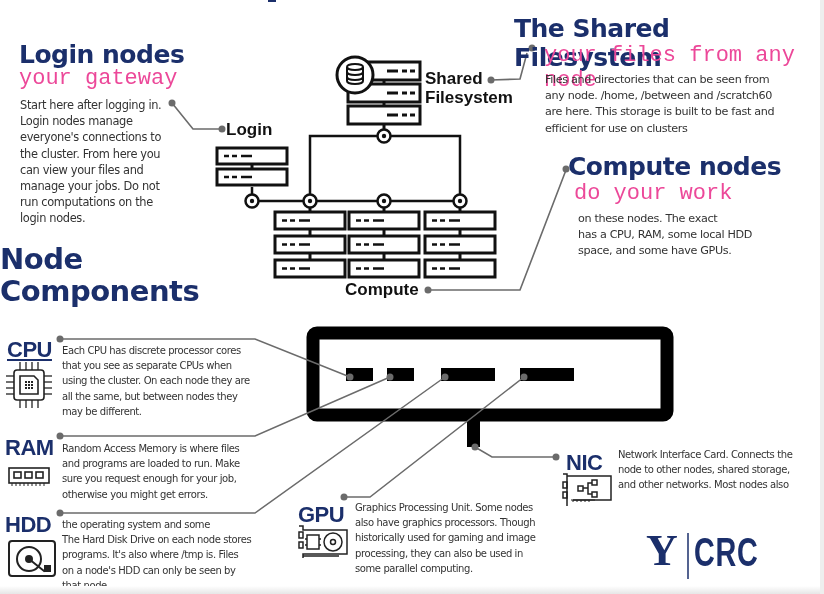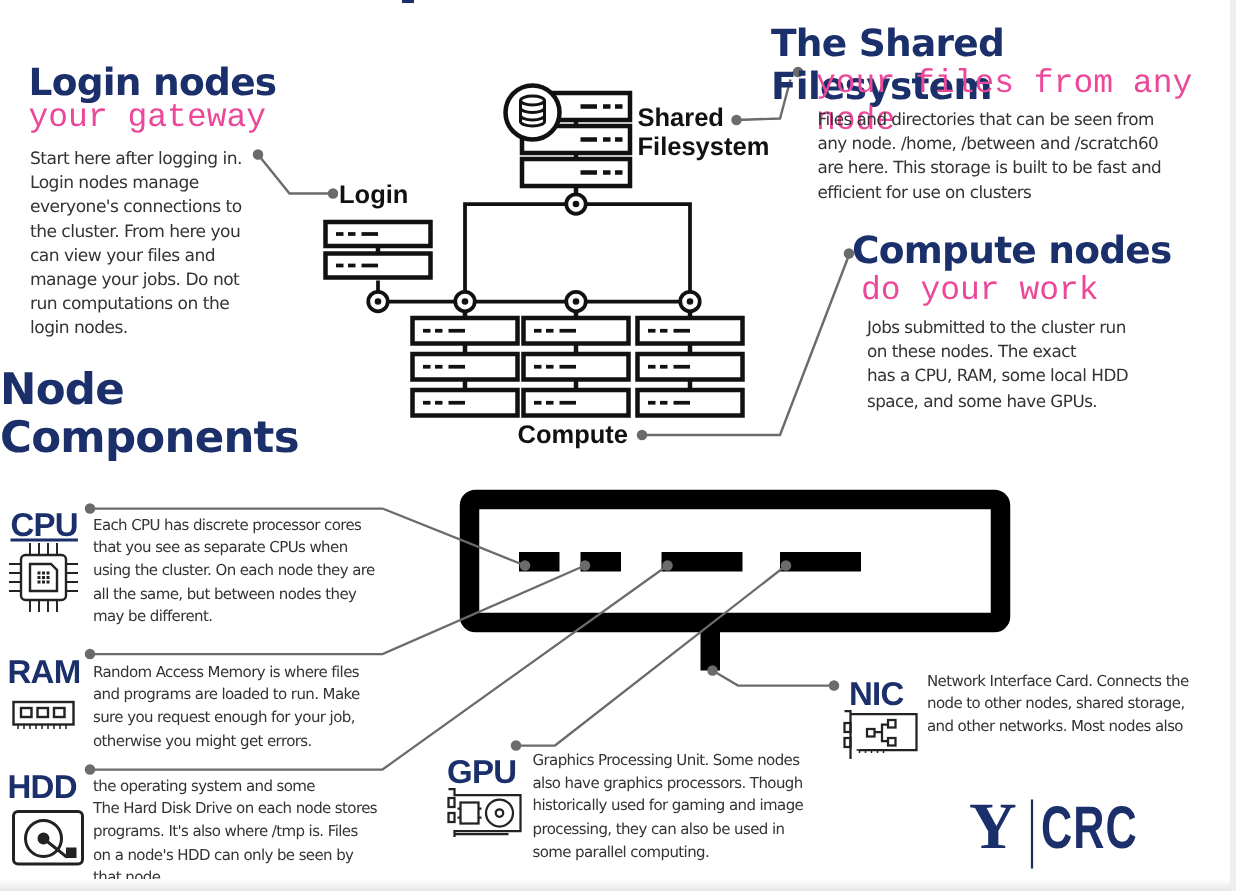--- a/index.html
+++ b/index.html
@@ -284,21 +284,20 @@
 <div class="abs body-txt" style="left:545px;top:72px;font-size:11.2px;">
   <div>Files and directories that can be seen from</div>
     <div>any node. /home, /between and /scratch60</div>
   <div>are here. This storage is built to be fast and</div>
     <div>efficient for use on clusters</div>
 </div>
 
 <div class="abs h-big" style="left:568px;top:152px;font-size:25px;">Compute nodes</div>
 <div class="abs h-sub" style="left:574px;top:181px;font-size:22px;">do your work</div>
 <div class="abs body-txt" style="left:578px;top:211px;font-size:11.2px;">
-  <div>Jobs submitted to the cluster run</div>
     <div>on these nodes. The exact</div>
   <div>has a CPU, RAM, some local HDD</div>
     <div>space, and some have GPUs.</div>
 </div>
 <div class="abs label-dark" style="left:345px;top:280px;">Compute</div>
 
 <div class="abs h-big" style="left:0px;top:243px;font-size:29px;line-height:32px;">
   <div>Node</div>
   <div>Components</div>
 </div>

